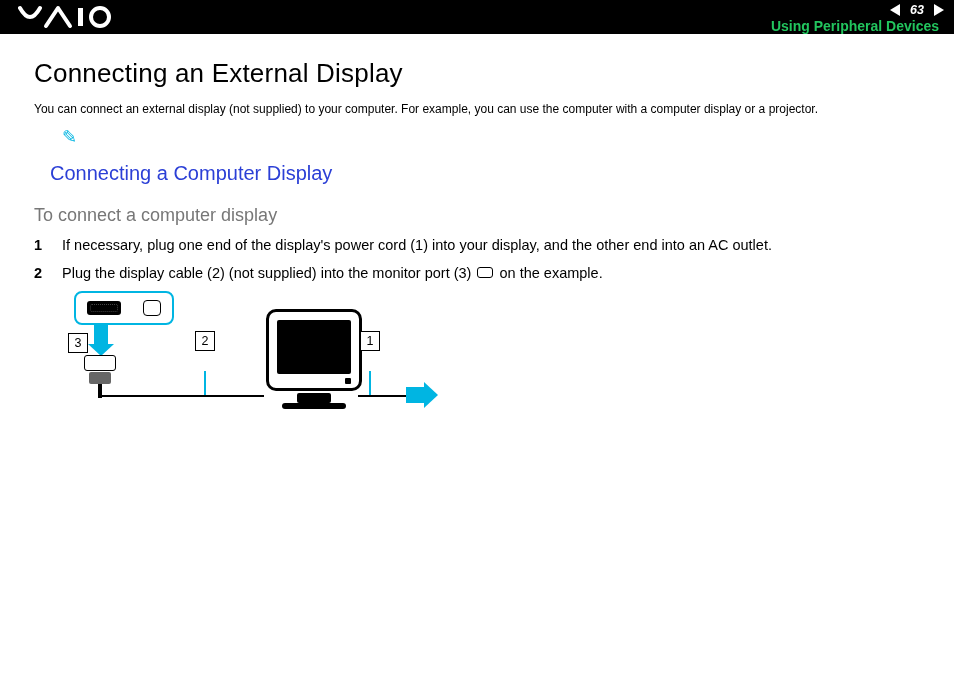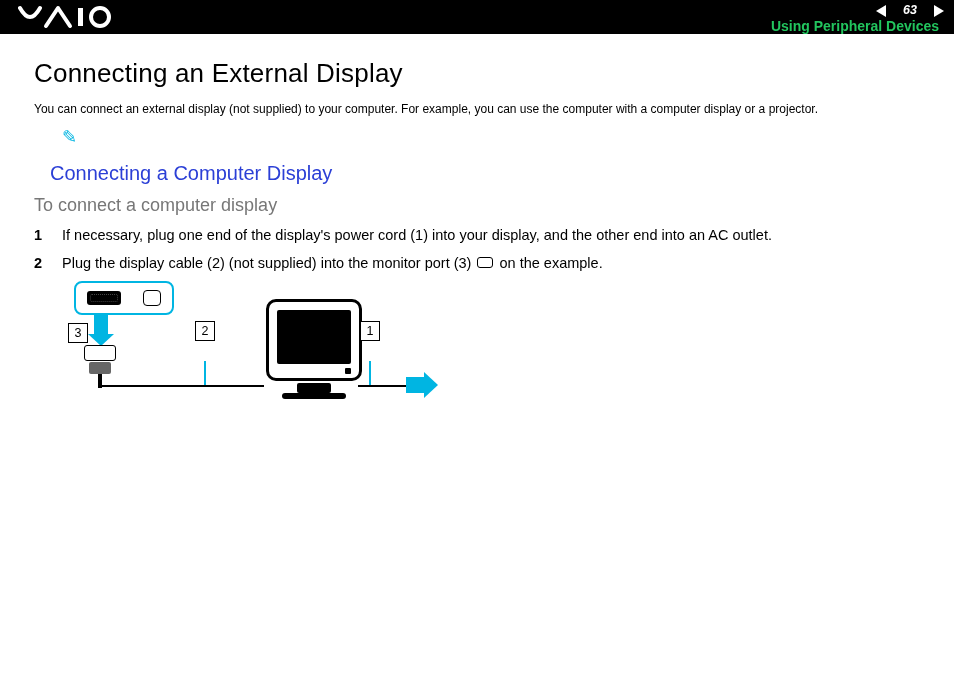--- a/index.html
+++ b/index.html
@@ -1,30 +1,30 @@
 <!DOCTYPE html>
 <html><head>
 <meta charset="utf-8">
 <style>
 html,body{margin:0;padding:0;width:954px;height:674px;background:#fff;font-family:Helvetica,Arial,sans-serif;color:#000;overflow:hidden}
 .header{background:#000;height:34px;width:100%;position:relative}
 .logo{position:absolute;left:18px;top:4px}
-.pager{position:absolute;right:10px;top:3px;color:#fff;font-size:12.5px;font-style:italic;font-weight:bold;display:flex;align-items:flex-end;gap:9px}
+.pager{position:absolute;right:10px;top:3px;color:#fff;font-size:12.5px;font-style:italic;font-weight:bold;display:flex;align-items:center;gap:2px}
 .section{position:absolute;right:15px;top:18px;color:#22c55e;font-size:14px;font-weight:bold}
 .tri{display:inline-block;width:0;height:0}
 .tri-l{border-top:6px solid transparent;border-bottom:6px solid transparent;border-right:10px solid #fff}
 .tri-r{border-top:6px solid transparent;border-bottom:6px solid transparent;border-left:10px solid #fff}
 .n-label{background:#000;color:#fff;padding:0 6px;margin:0 2px;font-style:italic}
 .body{padding:24px 34px 0}
 h1{font-weight:400;font-size:26px;margin:0 0 12px;letter-spacing:.2px}
 .p{font-size:12px;line-height:1.35;margin:8px 0 14px}
 .note{display:flex;align-items:flex-start;gap:6px;margin:8px 0 16px 28px;font-size:13px}
 .note-icon{color:#00b5e2;font-size:18px;line-height:1;margin-top:-3px}
 h2{color:#2b3fd6;font-weight:400;font-size:20px;margin:4px 16px 8px}
-h3{color:#777;font-weight:400;font-size:18px;margin:10px 0 10px}
+h3{color:#777;font-weight:400;font-size:18px;margin:20px 0 10px}
 ol{margin:0 0 8px 0;padding:0;list-style:none;counter-reset:step;font-size:14.5px}
 ol>li{counter-increment:step;position:relative;padding-left:28px;margin-bottom:8px;line-height:1.35}
 ol>li::before{content:counter(step);position:absolute;left:0;font-weight:bold}
 .port-glyph{display:inline-block;width:14px;height:9px;border:1.3px solid #000;border-radius:3px;vertical-align:middle;margin:0 2px 2px}
 
 .diagram{position:relative;width:360px;height:150px;margin-top:4px;margin-left:30px}
 .port-panel{position:absolute;left:10px;top:0;width:96px;height:30px;border:2.5px solid #00b5e2;border-radius:8px;background:#fff;display:flex;align-items:center;justify-content:space-around}
 .vga{width:34px;height:14px;background:#000;border-radius:3px;position:relative}
 .vga::after{content:"";position:absolute;inset:3px;border:1.5px dotted #444;border-radius:2px}
 .sq{width:16px;height:14px;border:1.8px solid #000;border-radius:4px}

